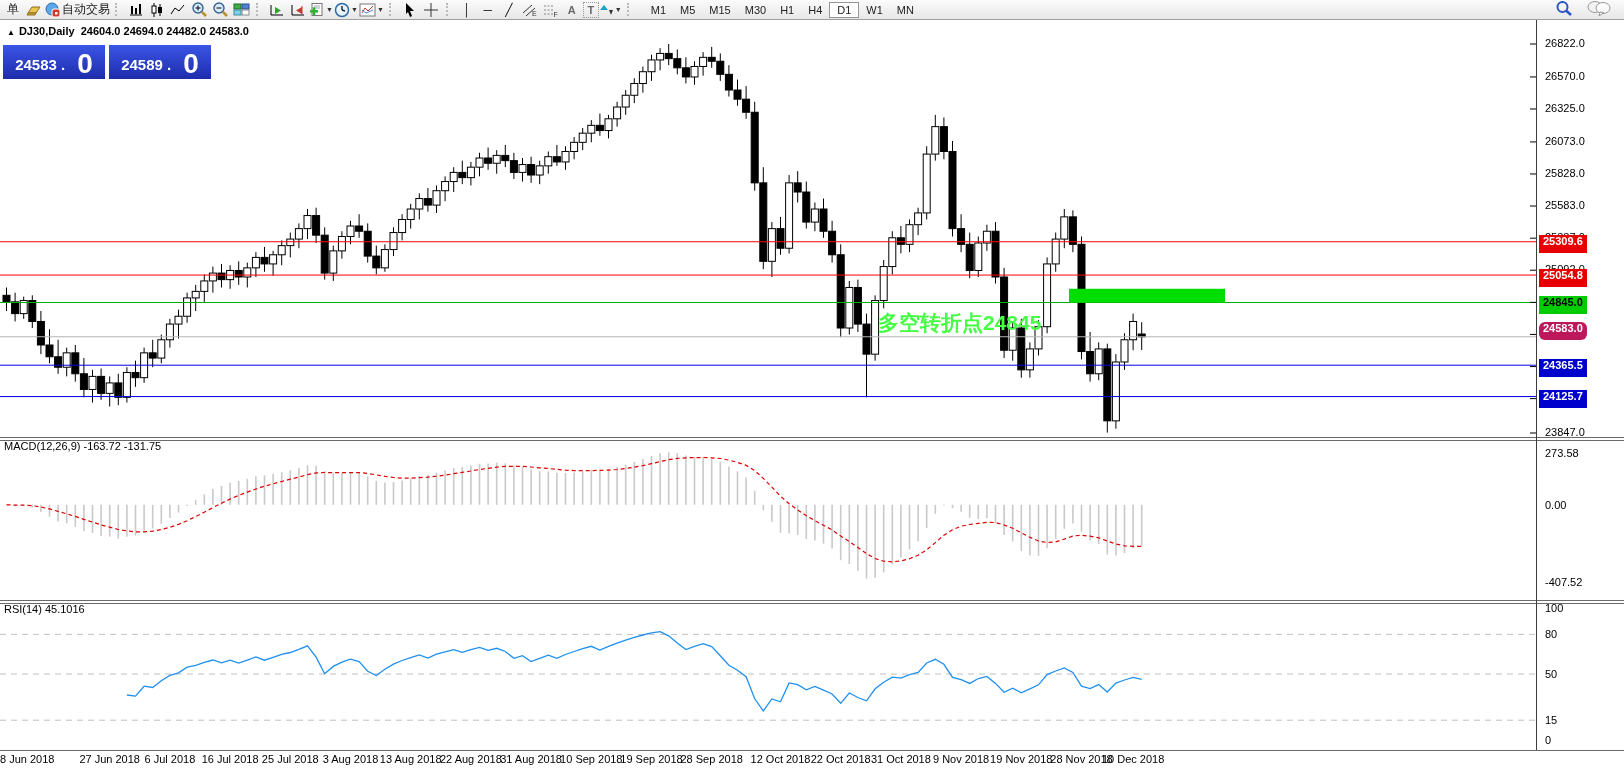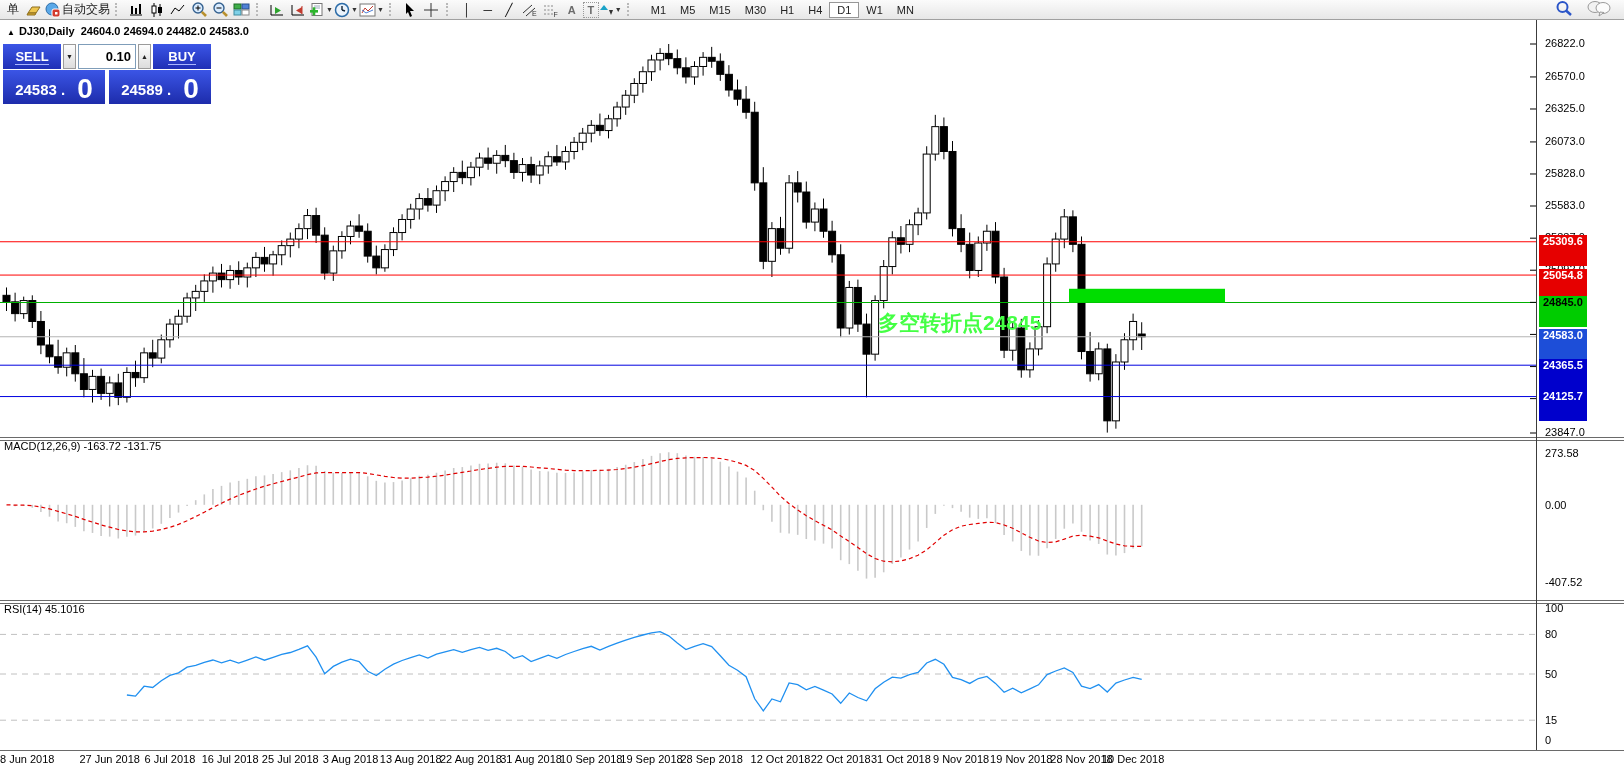--- a/index.html
+++ b/index.html
@@ -24,21 +24,21 @@
   .sep{position:absolute;left:0;width:1624px;height:2px;background:#fff;
        border-top:1px solid #6a6a6a;border-bottom:1px solid #6a6a6a;box-sizing:content-box;}
   .botline{position:absolute;left:0;top:750px;width:1624px;height:1px;background:#6a6a6a;}
   .ohlc{position:absolute;top:25px;left:7px;font-size:11px;font-weight:bold;color:#000;z-index:5;}
   .ohlc .mk{font-size:8px;margin-right:4px;}
   .paneLabel{position:absolute;left:4px;font-size:11px;color:#000;z-index:5;}
   svg.pane{position:absolute;left:0;}
   
   .scale{position:absolute;left:1537px;top:20px;width:87px;height:731px;font-size:11px;color:#000;}
   .tick{position:absolute;left:8px;white-space:nowrap;}
-  .badge{position:absolute;left:2px;height:31px;line-height:13px;padding:0 4px;font-size:11px;
+  .badge{position:absolute;left:2px;height:18px;line-height:13px;padding:0 4px;font-size:11px;
          font-weight:bold;white-space:nowrap;z-index:4;}
   
   .dates{position:absolute;left:0;top:753px;width:1536px;height:16px;font-size:11px;color:#000;overflow:hidden;padding-left:36px;}
   .dlabel{position:absolute;width:84px;text-align:center;white-space:nowrap;}
   
   .trade-panel{position:absolute;top:44px;left:3px;width:208px;z-index:6;font-family:"Liberation Sans",sans-serif;}
   .tp-top{display:flex;height:25px;gap:2px;}
   .tp-btn{width:58px;background:linear-gradient(#3b55e6,#2030b6);color:#fff;font-weight:bold;font-size:13px;
           display:flex;align-items:center;justify-content:center;}
   .tp-btn span{border-bottom:1px solid #aab6ff;line-height:15px;}
@@ -228,31 +228,20 @@
         </svg>
     </div>
   </div>
 </div>
 
 <div class="ohlc">
   <span class="mk">▲</span><span>DJ30,Daily</span>&nbsp;&nbsp;<span>24604.0 24694.0 24482.0 24583.0</span>
 </div>
 
 <div class="trade-panel">
-  <div class="tp-top">
-    <div class="tp-btn">
-        <span>SELL</span>
-      </div>
-    <div class="tp-spin">▼</div>
-    <input class="tp-vol" value="0.10" style="">
-    <div class="tp-spin">▲</div>
-    <div class="tp-btn">
-        <span>BUY</span>
-      </div>
-  </div>
   <div class="tp-prices">
     <div class="tp-price">
       <span class="tp-main">24583 .</span>
         <span class="tp-big">0</span>
     </div>
     <div class="tp-gap"></div>
     <div class="tp-price">
       <span class="tp-main">24589 .</span>
         <span class="tp-big">0</span>
     </div>
@@ -706,21 +695,21 @@
     <div class="tick" style="top: 211.173px;">25337.0</div>
     <div class="tick" style="top: 243.208px;">25092.0</div>
     <div class="tick" style="top: 275.374px;">24846.0</div>
     <div class="tick" style="top: 307.41px;">24601.0</div>
     <div class="tick" style="top: 339.576px;">24355.0</div>
     <div class="tick" style="top: 371.611px;">24110.0</div>
     <div class="tick" style="top: 406px;">23847.0</div>
     <div class="badge" style="top: 215.256px; background: rgb(230, 0, 0); color: rgb(255, 255, 255);">25309.6</div>
     <div class="badge" style="top: 248.573px; background: rgb(230, 0, 0); color: rgb(255, 255, 255);">25054.8</div>
     <div class="badge" style="top: 276.005px; background: rgb(0, 204, 0); color: rgb(0, 0, 0);">24845.0</div>
-    <div class="badge" style="top: 309px; background: #1d4ed8; color: rgb(255, 255, 255);">24583.0</div>
+    <div class="badge" style="top: 302px; background: #be185d; color: rgb(255, 255, 255); border-radius: 6px;">24583.0</div>
     <div class="badge" style="top: 338.703px; background: rgb(0, 0, 204); color: rgb(255, 255, 255);">24365.5</div>
     <div class="badge" style="top: 370.058px; background: rgb(0, 0, 204); color: rgb(255, 255, 255);">24125.7</div>
     <div class="tick" style="top: 427px;">273.58</div>
     <div class="tick" style="top: 478.816px;">0.00</div>
     <div class="tick" style="top: 556px;">-407.52</div>
     <div class="tick" style="top: 582px;">100</div>
     <div class="tick" style="top: 608.4px;">80</div>
     <div class="tick" style="top: 648px;">50</div>
     <div class="tick" style="top: 694.2px;">15</div>
     <div class="tick" style="top: 714px;">0</div>

